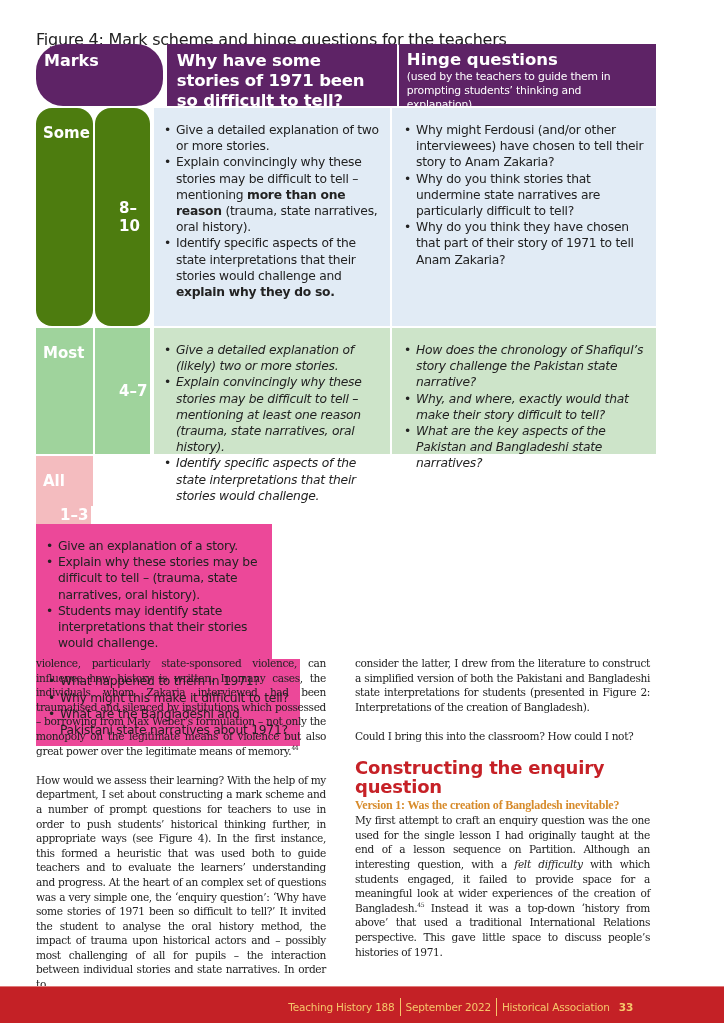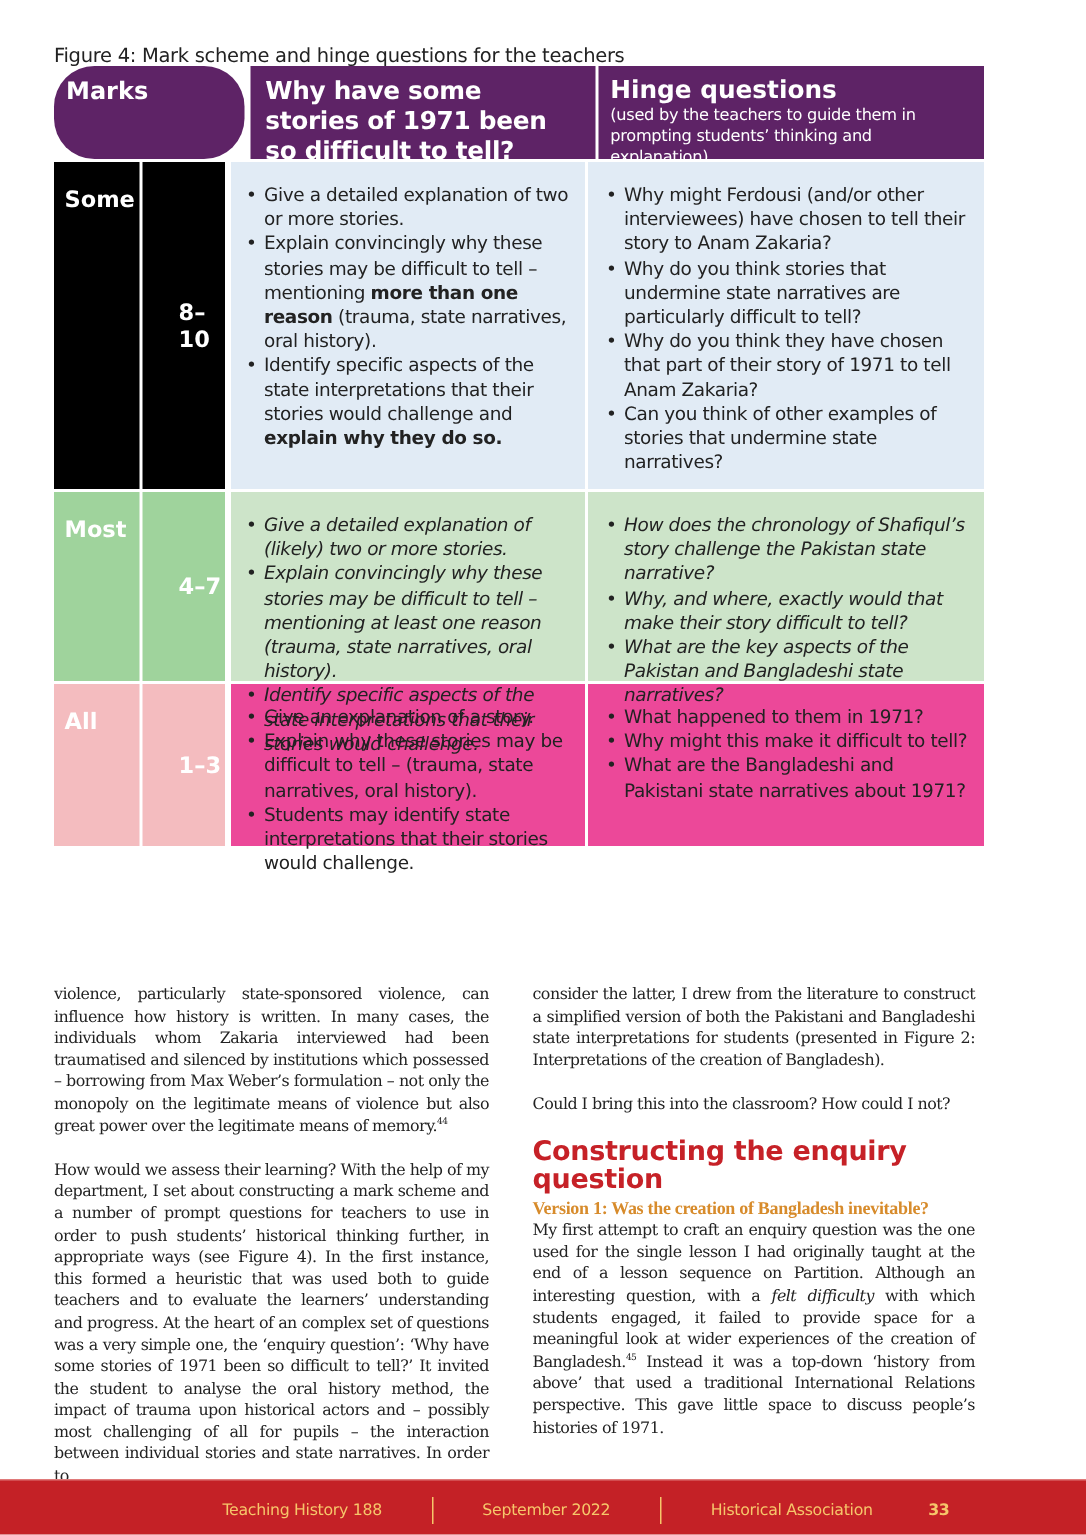--- a/index.html
+++ b/index.html
@@ -3,21 +3,21 @@
   <meta charset="utf-8">
   <style>
     html, body { margin: 0; padding: 0; }
     body {
       width: 724px; height: 1023px; position: relative; overflow: hidden;
       background: #ffffff; color: #222;
       font-family: "DejaVu Sans", sans-serif;
     }
     .caption {
       position: absolute; left: 36px; top: 30px;
-      font-size: 13px; color: #222; letter-spacing: -0.2px;
+      font-size: 16px; color: #222; letter-spacing: -0.2px;
     }
     .table {
       position: absolute; left: 36px; top: 44px; width: 620px;
     }
     .hdr-row { display: flex; height: 62px; margin-bottom: 2px; }
     .hdr { background: #5e2366; color: #fff; box-sizing: border-box; }
     .hdr-marks { width: 130px; margin-right: 4px; padding: 7px 8px; font-weight: bold; font-size: 16px; border-radius: 27px; }
     .hdr-why { width: 236px; margin-right: 2px; padding: 7px 10px; font-weight: bold; font-size: 16.5px; line-height: 20px; letter-spacing: -0.2px; }
     .hdr-hinge { width: 264px; padding: 6px 8px; }
     .hdr-hinge .t { font-weight: bold; font-size: 16.5px; line-height: 20px; }
@@ -30,29 +30,29 @@
     .cell-crit { width: 236px; margin-right: 2px; box-sizing: border-box; padding: 14px 6px 8px 8px; }
     .cell-hinge { width: 264px; box-sizing: border-box; padding: 14px 6px 8px 10px; }
     ul { margin: 0; padding-left: 14px; list-style: none; }
     li {
       position: relative; font-size: 12.3px; line-height: 16.2px; color: #222;
       letter-spacing: -0.25px;
     }
     li::before { content: "•"; position: absolute; left: -12px; top: 0; }
     li b { font-weight: bold; }
 
-    .r-some .cell-level, .r-some .cell-marks { background: #000000; }
+    .r-some .cell-level, .r-some .cell-marks { background: #4d7c0f; border-radius: 16px; }
     .r-some .cell-crit, .r-some .cell-hinge { background: #e1ebf5; }
     .r-some { height: 218px; }
     .r-most .cell-level, .r-most .cell-marks { background: #9fd39c; }
     .r-most .cell-crit, .r-most .cell-hinge { background: #cde4c9; font-style: italic; }
     .r-most { height: 126px; }
     .r-all .cell-level, .r-all .cell-marks { background: #f4bcbf; }
     .r-all .cell-crit, .r-all .cell-hinge { background: #ec4899; }
-    .r-all { height: 108px; }
+    .r-all { height: 164px; flex-direction: column; }
 
     .col {
       position: absolute; top: 656px; width: 290px;
       font-family: "DejaVu Serif", serif; font-size: 10.6px; line-height: 14.6px;
       color: #222; text-align: justify; letter-spacing: -0.35px;
     }
     .col p { margin: 0 0 14.6px 0; }
     .col-left { left: 36px; }
     .col-right { left: 355px; width: 295px; }
     sup { font-size: 6px; vertical-align: super; line-height: 0; }
@@ -65,21 +65,21 @@
       font-size: 12px; line-height: 14px; margin: 0 0 1px 0; text-align: left; letter-spacing: -0.2px;
     }
     .col p.tight { margin-bottom: 0; }
 
     .footer {
       position: absolute; left: 0; top: 986px; width: 724px; height: 37px;
       background: #c42126; border-top: 1px solid #e07a7a;
     }
     .footer-inner {
       position: absolute; right: 91px; top: 11px; display: flex; align-items: center;
-      font-size: 10.5px; color: #f6c66a; letter-spacing: -0.2px; gap: 28px;
+      font-size: 10.5px; color: #f6c66a; letter-spacing: -0.2px;
     }
     .footer-sep { width: 1px; height: 18px; background: #f6c66a; margin: 0 5px; }
     .footer-page { font-weight: bold; margin-left: 9px; }
   </style>
 </head>
 <body>
 
 <div class="caption">Figure 4: Mark scheme and hinge questions for the teachers</div>
 
 <div class="table">
@@ -100,21 +100,20 @@
           <li><span>Give a detailed explanation of two or more stories.</span></li>
           <li><span>Explain convincingly why these stories may be difficult to tell – mentioning </span><b>more than one reason</b><span> (trauma, state narratives, oral history).</span></li>
           <li><span>Identify specific aspects of the state interpretations that their stories would challenge and </span><b>explain why they do so.</b></li>
         </ul>
       </div>
     <div class="cell-hinge">
         <ul class="hinge-list">
           <li>Why might Ferdousi (and/or other interviewees) have chosen to tell their story to Anam Zakaria?</li>
           <li>Why do you think stories that undermine state narratives are particularly difficult to tell?</li>
           <li>Why do you think they have chosen that part of their story of 1971 to tell Anam Zakaria?</li>
-          <li>Can you think of other examples of stories that undermine state narratives?</li>
         </ul>
       </div>
   </div>
 
   <div class="row r-most">
     <div class="cell-level">Most</div>
     <div class="cell-marks">4–7</div>
     <div class="cell-crit">
         <ul class="crit-list">
           <li><span>Give a detailed explanation of (likely) two or more stories.</span></li>

